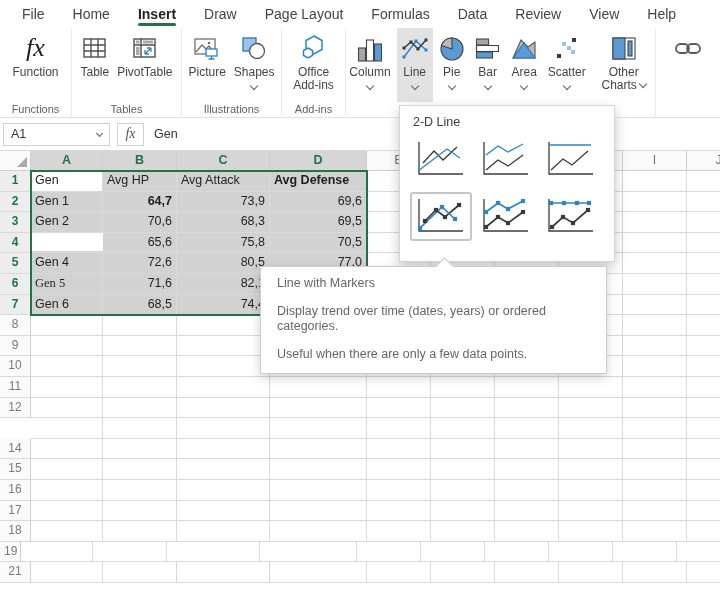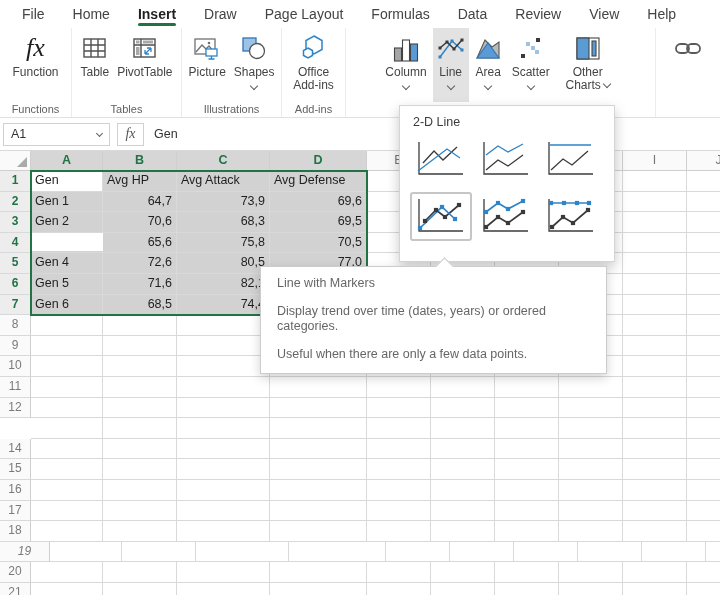--- a/index.html
+++ b/index.html
@@ -216,20 +216,43 @@
                 <rect x="15.5" y="12.5" width="3" height="3"></rect>
                 <rect x="23.5" y="3.5" width="3" height="3"></rect>
               </g>
             </svg>
         </span>
         <span class="rlabel">Line</span>
         <span class="chev"></span>
       </div>
       <div class="rbtn">
         <span class="ricon">
+          <svg width="26" height="27" viewBox="0 0 26 27">
+            <circle cx="13" cy="14" r="11" fill="#5b9bd5" stroke="#444" stroke-width="1.1"></circle>
+            <path d="M13 14 L2.5 10.5 A11 11 0 0 1 13 3 Z" fill="#b9b9b9" stroke="#444" stroke-width="1.1"></path>
+            </svg>
+        </span>
+        <span class="rlabel">Pie</span>
+        <span class="chev"></span>
+      </div>
+      <div class="rbtn">
+        <span class="ricon">
+          <svg width="26" height="27" viewBox="0 0 26 27">
+              <g stroke="#444" stroke-width="1.1">
+            <rect x="1.5" y="4" width="12" height="6" fill="#a6a6a6"></rect>
+            <rect x="1.5" y="10.5" width="22" height="6" fill="#fff"></rect>
+            <rect x="1.5" y="17" width="16" height="6" fill="#5b9bd5"></rect>
+              </g>
+            </svg>
+        </span>
+        <span class="rlabel">Bar</span>
+        <span class="chev"></span>
+      </div>
+      <div class="rbtn">
+        <span class="ricon">
           <svg width="27" height="27" viewBox="0 0 27 27">
             <polygon points="2,23 10,5 17,12 24,7 24,23" fill="#b9b9b9" stroke="#555" stroke-width="1.1"></polygon>
             <polygon points="2,23 13,8 24,23" fill="#5b9bd5" stroke="#2e75b6" stroke-width="1.1"></polygon>
             </svg>
         </span>
         <span class="rlabel">Area</span>
         <span class="chev"></span>
       </div>
       <div class="rbtn">
         <span class="ricon">
@@ -307,32 +330,32 @@
       <div class="gc hcell" style="width: 64px;">G</div>
       <div class="gc hcell" style="width: 64px;">H</div>
       <div class="gc hcell" style="width: 64px;">I</div>
       <div class="gc hcell" style="width: 64px;">J</div>
     </div>
     <div class="grow">
       <div class="gc rh sel" style="width: 31px;">1</div>
       <div class="gc active" style="width: 72px;">Gen</div>
       <div class="gc selcell" style="width: 74px;">Avg HP</div>
       <div class="gc selcell" style="width: 93px;">Avg Attack</div>
-      <div class="gc selcell" style="width: 97px;">Avg Defense</div>
+      <div class="gc selcell" style="width: 97px; font-weight: bold;">Avg Defense</div>
       <div class="gc" style="width: 64px;"></div>
       <div class="gc" style="width: 64px;"></div>
       <div class="gc" style="width: 64px;"></div>
       <div class="gc" style="width: 64px;"></div>
       <div class="gc" style="width: 64px;"></div>
       <div class="gc" style="width: 64px;"></div>
     </div>
     <div class="grow">
       <div class="gc rh sel" style="width: 31px;">2</div>
       <div class="gc selcell" style="width: 72px;">Gen 1</div>
-      <div class="gc selcell num" style="width: 74px;">64,7</div>
+      <div class="gc selcell num" style="width: 74px; font-weight: bold;">64,7</div>
       <div class="gc selcell num" style="width: 93px;">73,9</div>
       <div class="gc selcell num" style="width: 97px;">69,6</div>
       <div class="gc num" style="width: 64px;"></div>
       <div class="gc num" style="width: 64px;"></div>
       <div class="gc num" style="width: 64px;"></div>
       <div class="gc num" style="width: 64px;"></div>
       <div class="gc num" style="width: 64px;"></div>
       <div class="gc num" style="width: 64px;"></div>
     </div>
     <div class="grow">
@@ -369,21 +392,21 @@
       <div class="gc selcell num" style="width: 97px;">77,0</div>
       <div class="gc num" style="width: 64px;"></div>
       <div class="gc num" style="width: 64px;"></div>
       <div class="gc num" style="width: 64px;"></div>
       <div class="gc num" style="width: 64px;"></div>
       <div class="gc num" style="width: 64px;"></div>
       <div class="gc num" style="width: 64px;"></div>
     </div>
     <div class="grow">
       <div class="gc rh sel" style="width: 31px;">6</div>
-      <div class="gc selcell" style="width: 72px;">Gen 5</div>
+      <div class="gc selcell" style="width: 72px; font-family: Liberation Serif, serif;">Gen 5</div>
       <div class="gc selcell num" style="width: 74px;">71,6</div>
       <div class="gc selcell num" style="width: 93px;">82,1</div>
       <div class="gc selcell num" style="width: 97px;"></div>
       <div class="gc num" style="width: 64px;"></div>
       <div class="gc num" style="width: 64px;"></div>
       <div class="gc num" style="width: 64px;"></div>
       <div class="gc num" style="width: 64px;"></div>
       <div class="gc num" style="width: 64px;"></div>
       <div class="gc num" style="width: 64px;"></div>
     </div>
@@ -537,34 +560,21 @@
       <div class="gc num" style="width: 93px;"></div>
       <div class="gc num" style="width: 97px;"></div>
       <div class="gc num" style="width: 64px;"></div>
       <div class="gc num" style="width: 64px;"></div>
       <div class="gc num" style="width: 64px;"></div>
       <div class="gc num" style="width: 64px;"></div>
       <div class="gc num" style="width: 64px;"></div>
       <div class="gc num" style="width: 64px;"></div>
     </div>
     <div class="grow">
-      <div class="gc rh" style="width: 50px; font-style: italic;">19</div>
-      <div class="gc" style="width: 72px;"></div>
-      <div class="gc num" style="width: 74px;"></div>
-      <div class="gc num" style="width: 93px;"></div>
-      <div class="gc num" style="width: 97px;"></div>
-      <div class="gc num" style="width: 64px;"></div>
-      <div class="gc num" style="width: 64px;"></div>
-      <div class="gc num" style="width: 64px;"></div>
-      <div class="gc num" style="width: 64px;"></div>
-      <div class="gc num" style="width: 64px;"></div>
-      <div class="gc num" style="width: 64px;"></div>
-    </div>
-    <div class="grow">
-      <div class="gc rh" style="width: 31px;">20</div>
+      <div class="gc rh" style="width: 21px;">19</div>
       <div class="gc" style="width: 72px;"></div>
       <div class="gc num" style="width: 74px;"></div>
       <div class="gc num" style="width: 93px;"></div>
       <div class="gc num" style="width: 97px;"></div>
       <div class="gc num" style="width: 64px;"></div>
       <div class="gc num" style="width: 64px;"></div>
       <div class="gc num" style="width: 64px;"></div>
       <div class="gc num" style="width: 64px;"></div>
       <div class="gc num" style="width: 64px;"></div>
       <div class="gc num" style="width: 64px;"></div>

